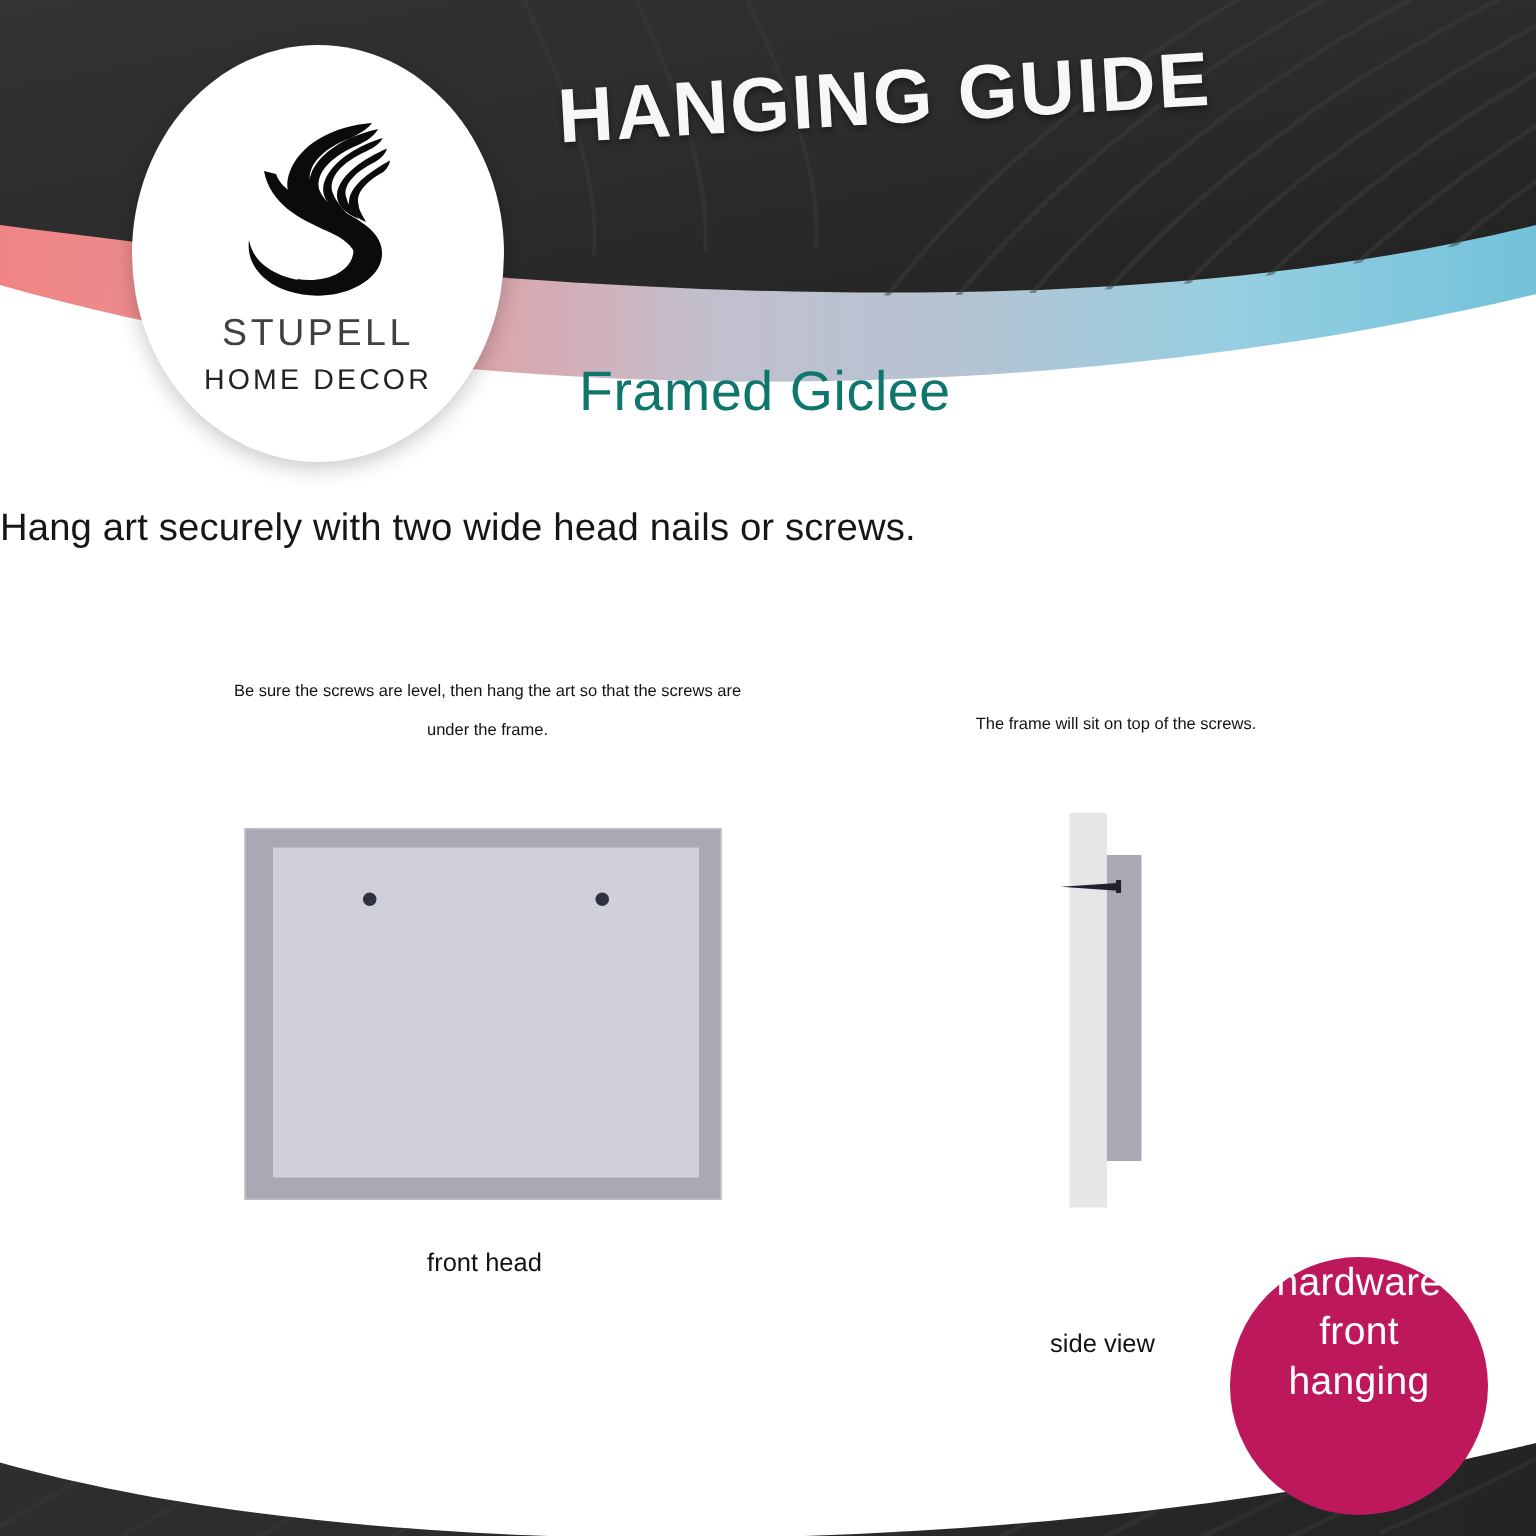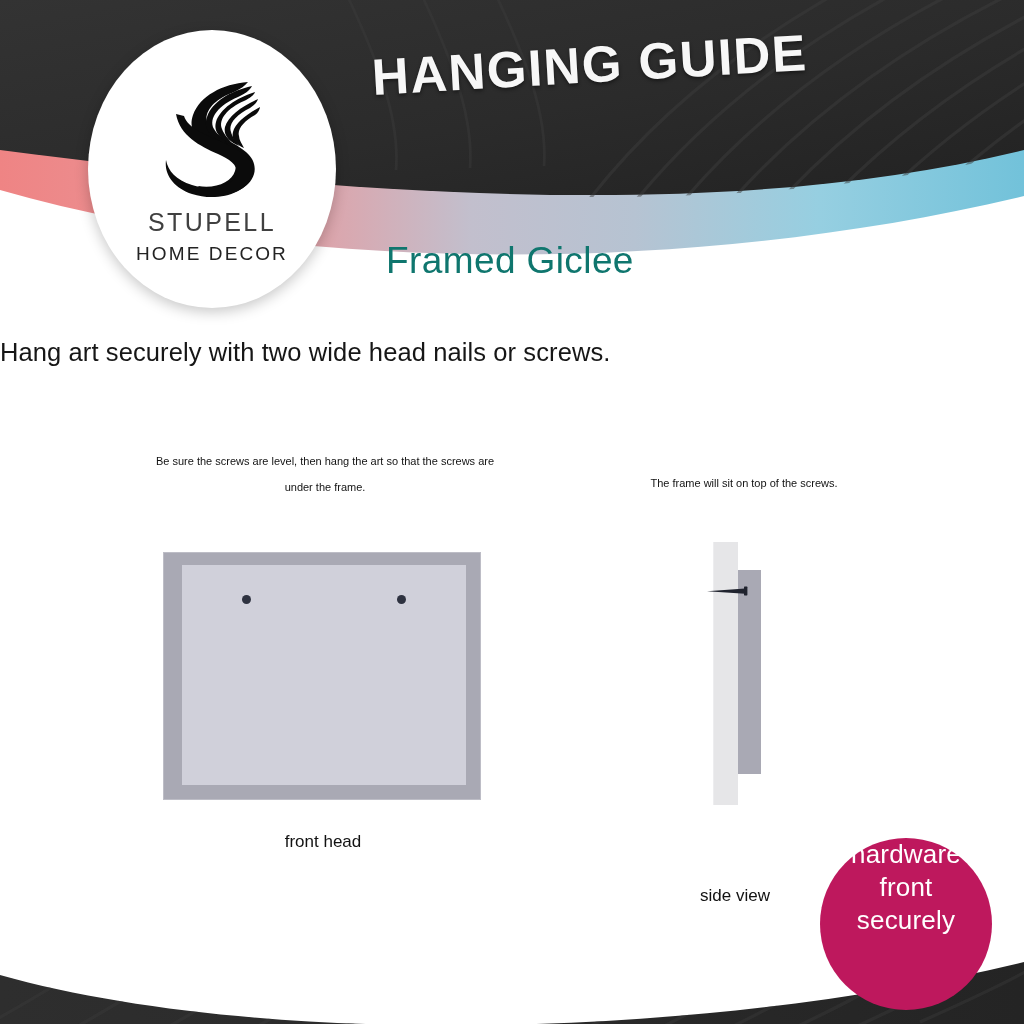--- a/index.html
+++ b/index.html
@@ -362,16 +362,16 @@
       </svg>
     </div>
 
     <div class="view-label" id="label-front-view">front head</div>
     <div class="view-label" id="label-side-view">side view</div>
   </div>
 
   <div id="hardware-badge">
     <span>hardware</span>
     <span>front</span>
-    <span>securely</span>
+    <span>hanging</span>
   </div>
 
 </div>
 
 </body></html>

